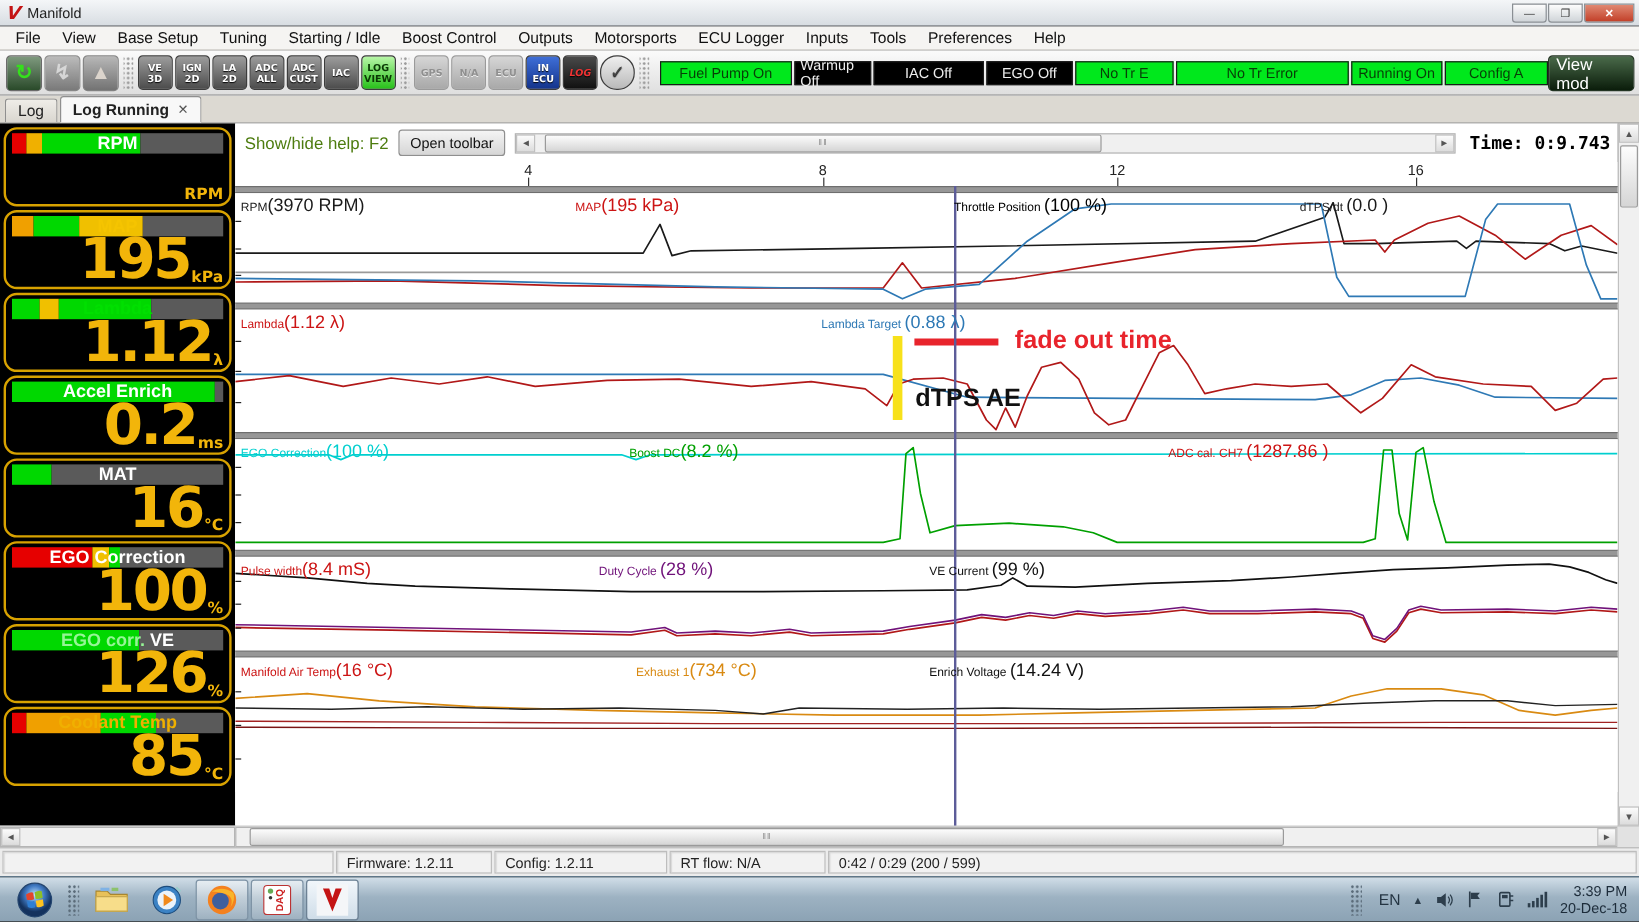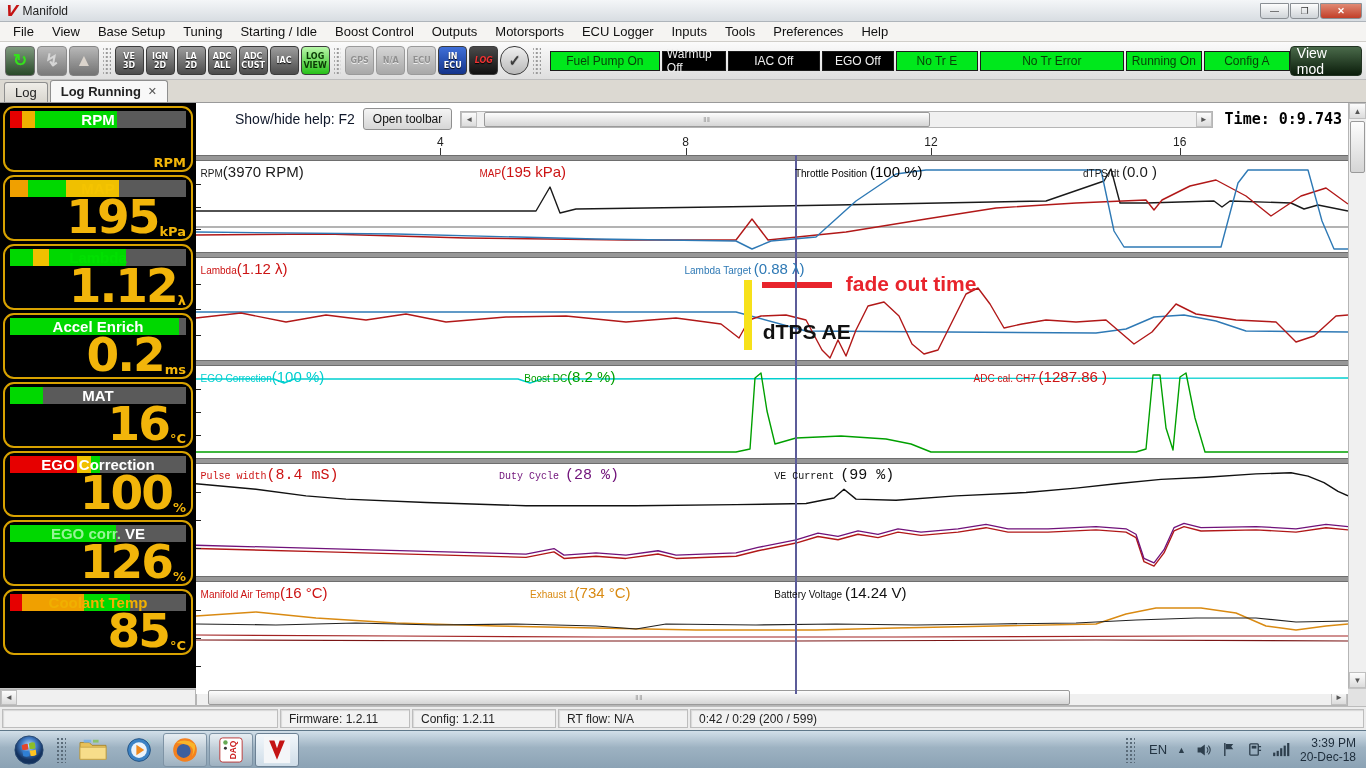--- a/index.html
+++ b/index.html
@@ -70,21 +70,21 @@
   .glabel{position:absolute;left:0;right:0;top:3px;height:17px;text-align:center;
     font:bold 15px/17px "Liberation Sans",sans-serif;}
   .gval{position:absolute;right:5px;bottom:1px;display:flex;align-items:flex-end;color:#f2b50a;}
   .gnum{font:bold 47px/42px "DejaVu Sans",sans-serif;letter-spacing:-2px;}
   .gunit{font:bold 13px/13px "DejaVu Sans",sans-serif;margin-left:1px;}
 
   
   #chartcol{flex:1 1 auto;display:flex;flex-direction:column;background:#fff;min-width:0;}
   #chart-header{height:32px;flex:0 0 32px;display:flex;align-items:center;background:#fff;
     padding:0 6px 0 8px;gap:8px;}
-  #help-text{font-size:14px;color:#0f172a;white-space:nowrap;margin-left:31px;}
+  #help-text{font-size:14px;color:#4d7c0f;white-space:nowrap;}
   #open-toolbar-btn{font-size:12px;color:#111;background:linear-gradient(#f4f4f4,#d6d6d6);
     border:1px solid #8f8f8f;border-radius:3px;padding:3px 9px;white-space:nowrap;}
   .hscroll{flex:1 1 auto;height:17px;border:1px solid #b5b5b5;background:#f0f0f0;display:flex;align-items:stretch;}
   .sb-arrow{width:16px;font-size:8px;color:#555;display:flex;align-items:center;justify-content:center;
     background:linear-gradient(#fcfcfc,#dcdcdc);border:1px solid #c0c0c0;}
   .sb-track{flex:1;position:relative;}
   .sb-thumb{position:absolute;top:0;bottom:0;background:linear-gradient(#fdfdfd,#d5d5d5);
     border:1px solid #9a9a9a;border-radius:2px;display:flex;align-items:center;justify-content:center;}
   .sb-grip{font-size:7px;color:#888;letter-spacing:1px;}
   #time-display{font:bold 15px "DejaVu Sans Mono",monospace;color:#000;white-space:nowrap;margin-left:4px;}
@@ -416,21 +416,21 @@
               <polyline points="0,86 540,86 554,83 559,12 565,7 571,45 579,78 600,72 645,70 690,73 715,78 735,86 940,86 950,83 957,9 964,9 970,62 977,84 984,11 990,7 999,52 1009,86 1152,86" fill="none" stroke="#00a000" stroke-width="1.4" stroke-linejoin="round" vector-effect="non-scaling-stroke"></polyline>
             </svg>
             <div class="ltick" style="top: 25%;"></div>
             <div class="ltick" style="top: 50%;"></div>
             <div class="ltick" style="top: 75%;"></div>
             <div class="sig" style="left: 0.4%; color: rgb(0, 207, 207);"><span class="sname">EGO Correction</span><span class="sval">(100 %)</span></div>
             <div class="sig" style="left: 28.5%; color: rgb(0, 160, 0);"><span class="sname">Boost DC</span><span class="sval">(8.2 %)</span></div>
             <div class="sig" style="left: 67.5%; color: rgb(204, 20, 20);"><span class="sname">ADC cal. CH7 </span><span class="sval">(1287.86 )</span></div>
           </div>
           <div class="sep"></div>
-          <div class="panel" style="height: 112px; font-family: Liberation Mono, monospace;">
+          <div class="panel" style="height: 78px;">
             <svg viewBox="0 0 1152 102" preserveAspectRatio="none">
               <polyline points="0,18 60,23 110,29 150,32 230,35 330,38 440,38 540,37 610,36 638,31 648,23 660,32 700,33 760,29 830,26 880,22 920,18 965,14 1010,12 1060,9 1095,8 1112,11 1128,17 1142,25 1152,29" fill="none" stroke="#111111" stroke-width="1.4" stroke-linejoin="round" vector-effect="non-scaling-stroke"></polyline>
               <polyline points="0,77 130,80 250,83 330,85 358,80 368,86 400,84 430,86 462,82 480,86 540,84 562,79 600,72 622,66 642,69 662,64 682,67 702,62 725,65 762,62 790,58 812,62 852,62 900,60 930,62 940,67 948,89 958,93 968,81 978,61 988,57 1005,61 1060,60 1100,62 1130,58 1152,60" fill="none" stroke="#b11818" stroke-width="1.4" stroke-linejoin="round" vector-effect="non-scaling-stroke"></polyline>
               <polyline points="0,74 130,77 250,80 330,82 358,77 368,83 400,81 430,83 462,79 480,83 540,81 562,76 600,69 622,63 642,66 662,61 682,64 702,59 725,62 762,59 790,55 812,59 852,59 900,57 930,59 940,64 948,86 958,90 968,78 978,58 988,54 1005,58 1060,57 1100,59 1130,55 1152,57" fill="none" stroke="#70127a" stroke-width="1.3" stroke-linejoin="round" vector-effect="non-scaling-stroke"></polyline>
             </svg>
             <div class="ltick" style="top: 25%;"></div>
             <div class="ltick" style="top: 50%;"></div>
             <div class="ltick" style="top: 75%;"></div>
             <div class="sig" style="left: 0.4%; color: rgb(204, 20, 20);"><span class="sname">Pulse width</span><span class="sval">(8.4 mS)</span></div>
             <div class="sig" style="left: 26.3%; color: rgb(112, 18, 122);"><span class="sname">Duty Cycle </span><span class="sval">(28 %)</span></div>
@@ -442,21 +442,21 @@
               <polyline points="0,34 60,30 120,36 200,41 300,44 400,46 500,48 620,48 700,46 800,44 900,42 930,32 960,26 1005,26 1040,31 1070,44 1100,48 1130,44 1152,42" fill="none" stroke="#d98a12" stroke-width="1.4" stroke-linejoin="round" vector-effect="non-scaling-stroke"></polyline>
               <polyline points="0,42 80,43 160,41 240,43 320,42 400,44 440,47 470,42 560,43 640,42 720,43 800,42 880,41 940,38 1000,36 1060,36 1100,40 1152,39" fill="none" stroke="#222222" stroke-width="1.2" stroke-linejoin="round" vector-effect="non-scaling-stroke"></polyline>
               <polyline points="0,53 200,54 400,55 700,55 1000,54 1152,54" fill="none" stroke="#a22222" stroke-width="1.2" stroke-linejoin="round" vector-effect="non-scaling-stroke"></polyline>
               <polyline points="0,58 300,59 600,59 900,58 1152,59" fill="none" stroke="#7a1515" stroke-width="1.2" stroke-linejoin="round" vector-effect="non-scaling-stroke"></polyline>
             </svg>
             <div class="ltick" style="top: 25%;"></div>
             <div class="ltick" style="top: 50%;"></div>
             <div class="ltick" style="top: 75%;"></div>
             <div class="sig" style="left: 0.4%; color: rgb(204, 20, 20);"><span class="sname">Manifold Air Temp</span><span class="sval">(16 °C)</span></div>
             <div class="sig" style="left: 29%; color: rgb(217, 138, 18);"><span class="sname">Exhaust 1</span><span class="sval">(734 °C)</span></div>
-            <div class="sig" style="left: 50.2%; color: rgb(17, 17, 17);"><span class="sname">Battery Voltage </span><span class="sval">(14.24 V)</span></div>
+            <div class="sig" style="left: 50.2%; color: rgb(17, 17, 17);"><span class="sname">Enrich Voltage </span><span class="sval">(14.24 V)</span></div>
           </div>
           <div id="cursorline" style="left: 52%; background: rgb(92, 92, 153);"></div>
         </div>
     </div>
 
     <div id="vscroll">
       <div class="sb-arrow">▲</div>
       <div class="sb-track">
           <div class="sb-thumb"></div>
         </div>

